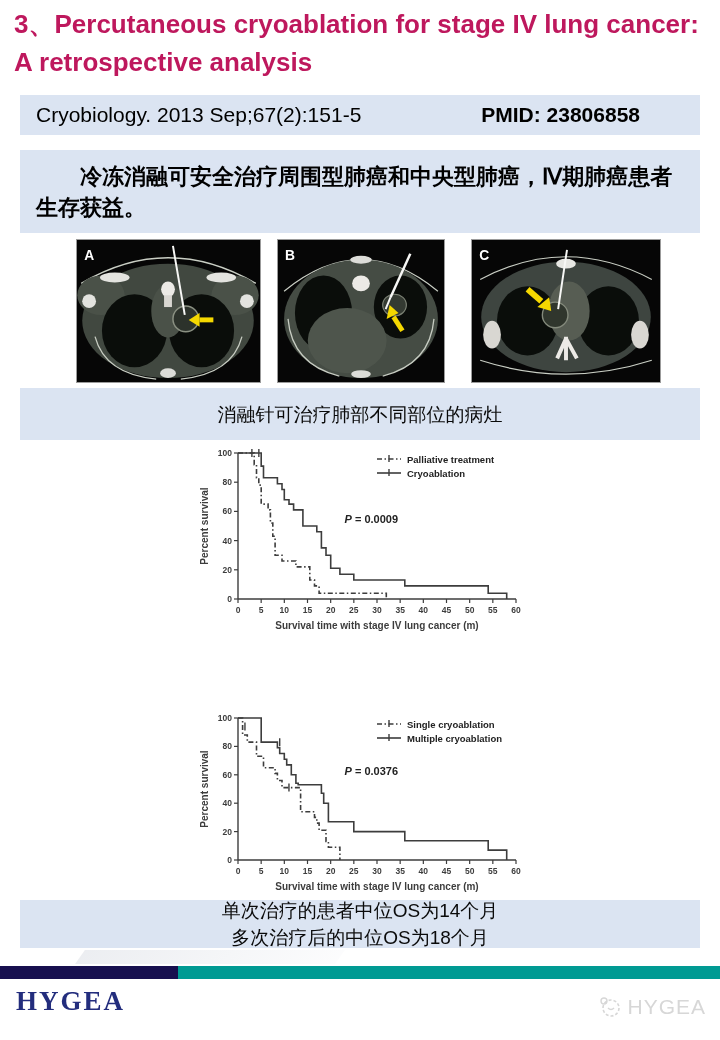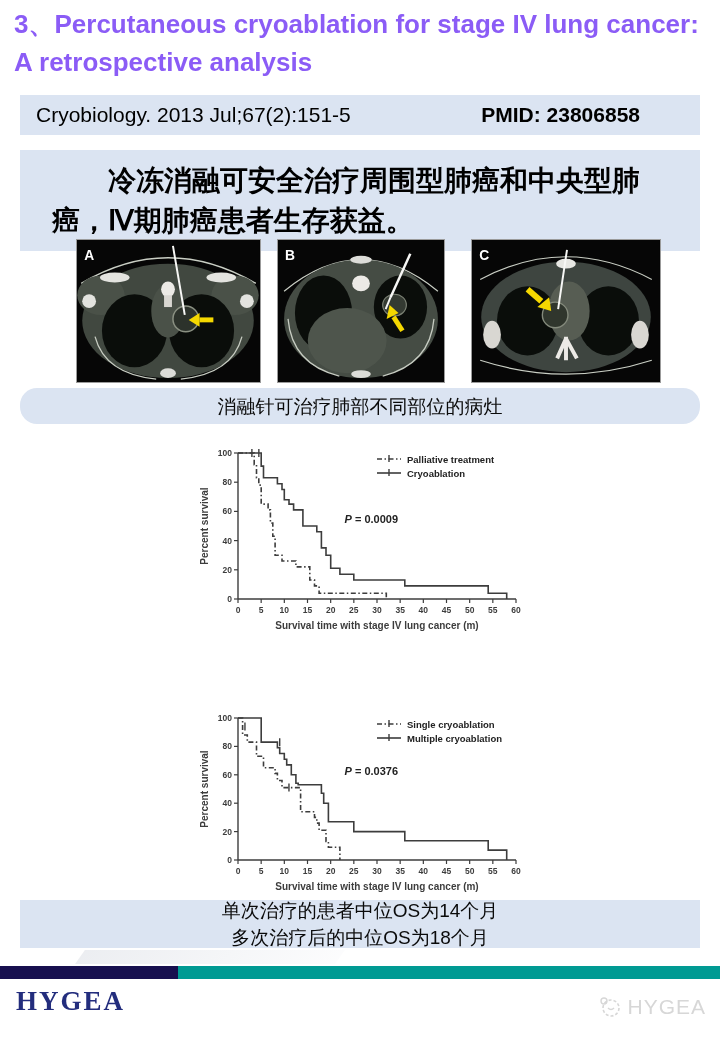--- a/index.html
+++ b/index.html
@@ -1,34 +1,34 @@
 <!DOCTYPE html>
 <html><head>
 <meta charset="utf-8">
 <style>
   html,body{margin:0;padding:0;background:#ffffff;}
   .page{position:relative;width:720px;height:1040px;background:#ffffff;overflow:hidden;
         font-family:"Liberation Sans",sans-serif;color:#000;}
   .title{position:absolute;left:14px;top:6px;width:692px;font-size:26px;font-weight:bold;
-         line-height:1.45;color:#8b5cf6;}
+         line-height:1.45;color:#be185d;}
   .bar{position:absolute;left:20px;width:680px;background:#dbe4f2;}
   .citation{top:95px;height:40px;display:flex;align-items:center;font-size:21px;
             padding:0 16px;box-sizing:border-box;}
   .citation .pmid{margin-left:auto;margin-right:44px;font-weight:bold;}
-  .summary{top:150px;min-height:82px;box-sizing:border-box;padding:11px 14px 10px 32px;
-           font-size:28px;font-weight:bold;line-height:1.42;}
+  .summary{top:150px;min-height:82px;box-sizing:border-box;padding:11px 14px 10px 16px;
+           font-size:22px;font-weight:bold;line-height:1.42;}
   .summary p{margin:0;text-indent:2em;}
   .ct-row{position:absolute;left:76px;top:239px;display:flex;}
   .ct-panel{height:144px;background:#050505;border:1px solid #9b9b9b;box-sizing:border-box;}
   .ct-a{width:185px;}
   .ct-b{width:168px;margin-left:16px;}
   .ct-c{width:190px;margin-left:26px;}
   .caption{display:flex;flex-direction:column;justify-content:center;align-items:center;
            font-size:19px;line-height:27px;text-align:center;color:#0a0a0a;}
-  .cap1{top:388px;height:36px;border-radius:17px;}
+  .cap1{top:388px;height:52px;}
   .cap2{top:637px;height:62px;}
   .cap3{top:900px;height:48px;}
   .chart-box{position:absolute;left:198px;width:334px;height:192px;}
   .chart1{top:443px;}
   .chart2{top:708px;height:188px;}
   .footer-bar{position:absolute;left:0;top:966px;width:720px;height:13px;background:#009a93;}
   .footer-bar .navy{position:absolute;left:0;top:0;width:178px;height:13px;background:#17104f;}
   .swoosh{position:absolute;left:80px;top:950px;width:260px;height:14px;
           background:linear-gradient(100deg,rgba(200,205,215,0.35),rgba(230,233,240,0.12));
           transform:skewX(-35deg);}
@@ -39,21 +39,21 @@
   .watermark svg{margin-right:5px;}
 </style>
 </head>
 <body>
 
 <div class="page">
 
   <div class="title">3、Percutaneous cryoablation for stage IV lung cancer: A retrospective analysis</div>
 
   <div class="bar citation">
-    <span>Cryobiology. 2013 Jul;67(2):151-5</span>
+    <span>Cryobiology. 2013 Sep;67(2):151-5</span>
     <span class="pmid">PMID: 23806858</span>
   </div>
 
   <div class="bar summary">
     <p>冷冻消融可安全治疗周围型肺癌和中央型肺癌，Ⅳ期肺癌患者生存获益。</p>
   </div>
 
   <div class="ct-row">
 
     <svg class="ct-panel ct-a" viewBox="0 0 185 144" width="185" height="144">

